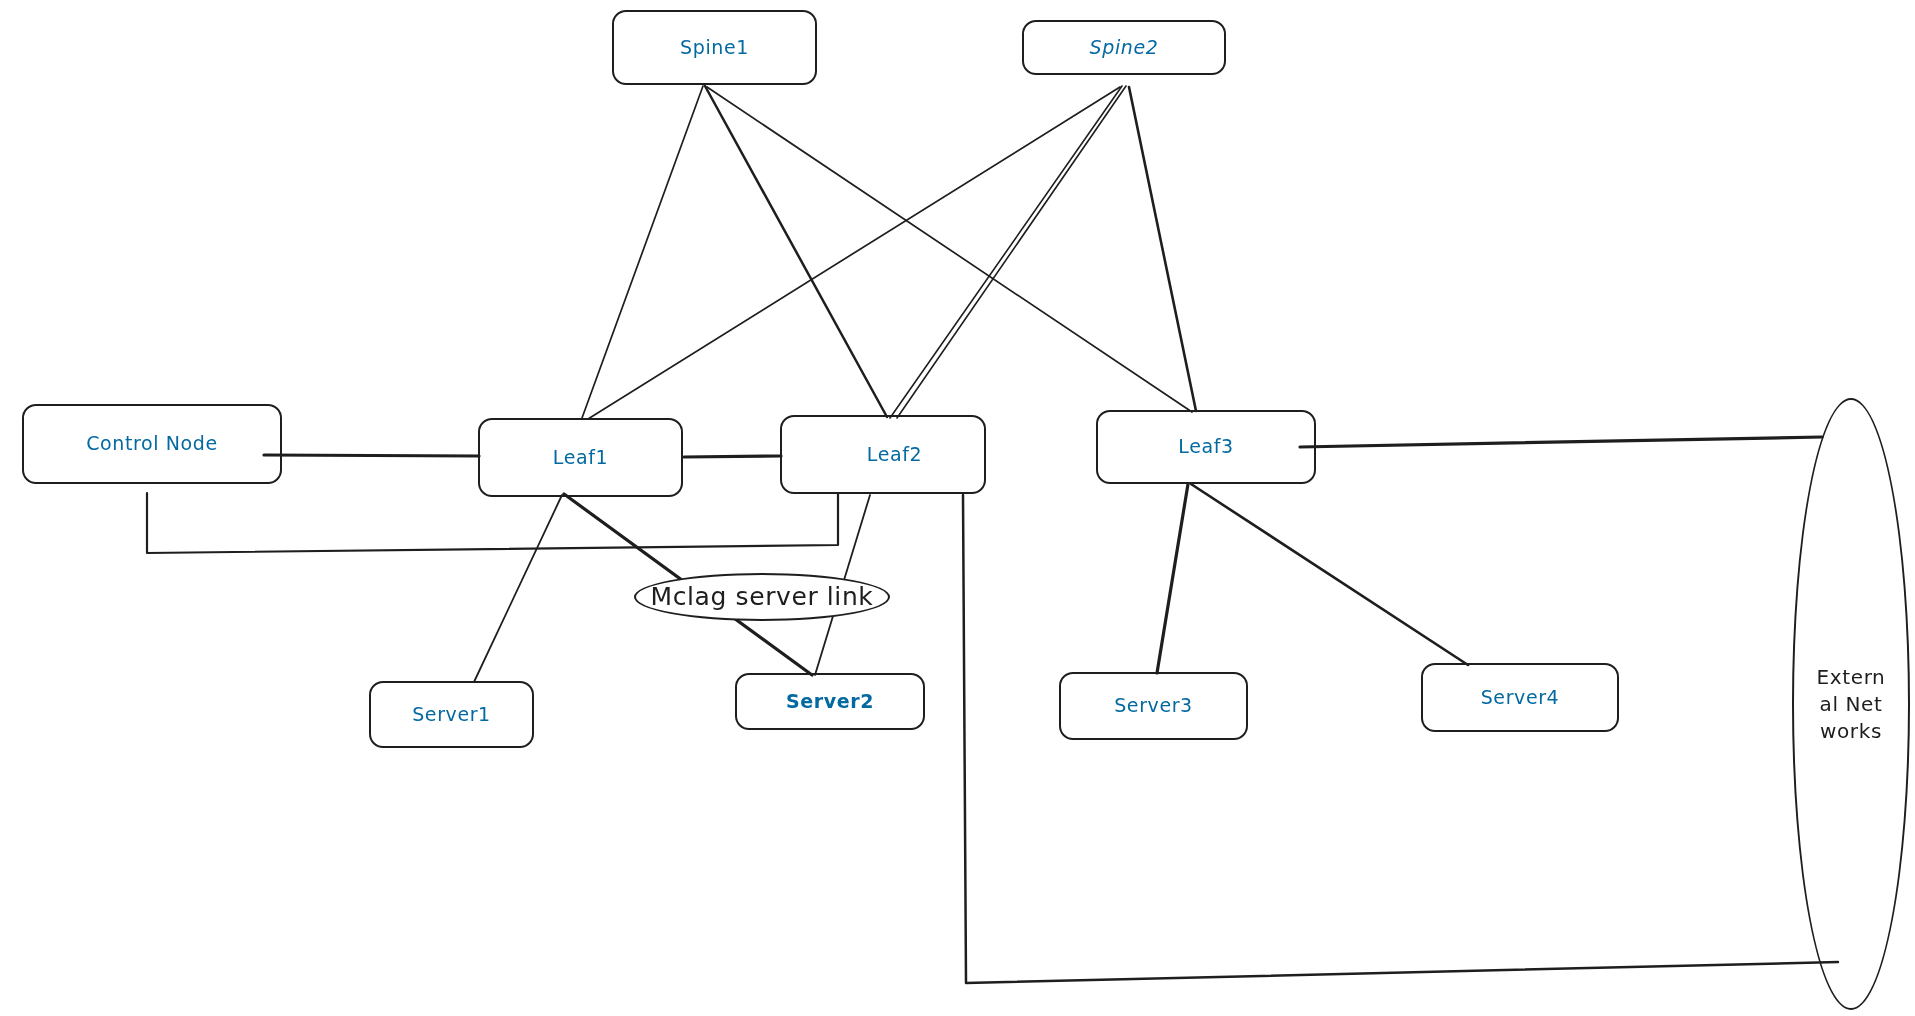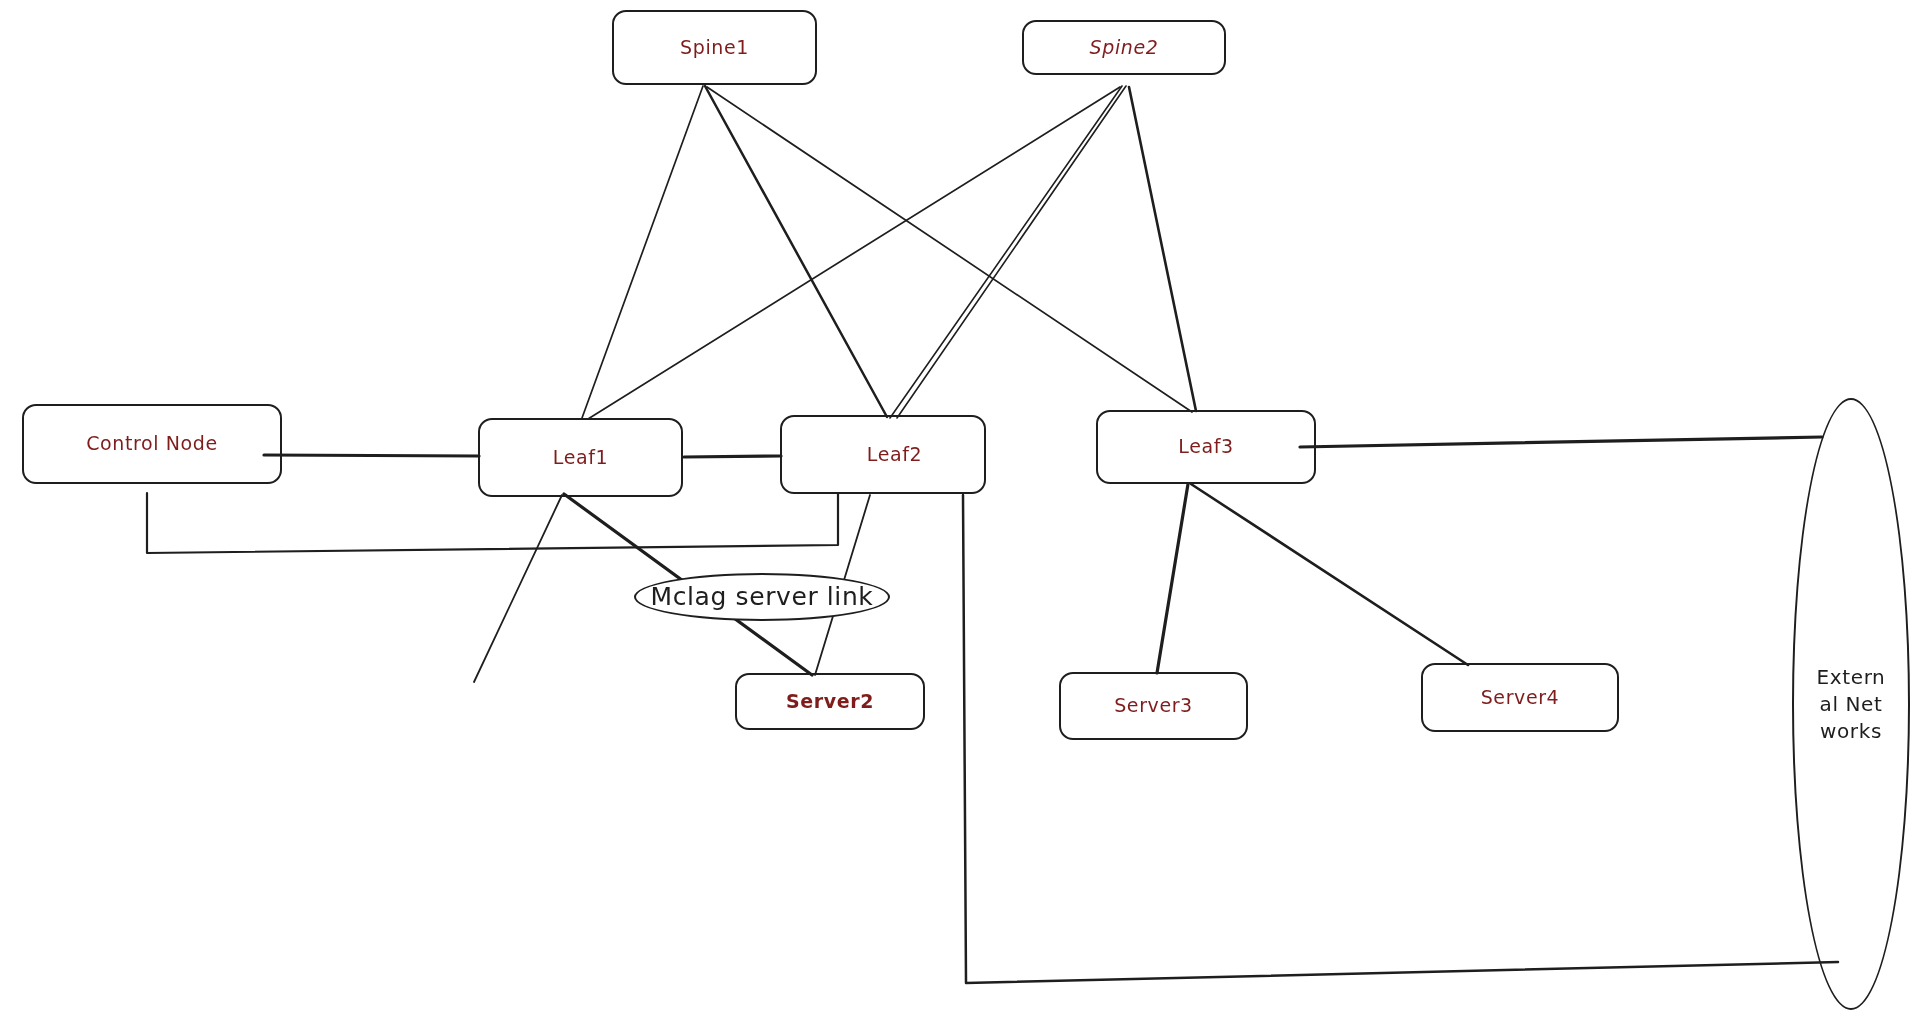--- a/index.html
+++ b/index.html
@@ -31,21 +31,21 @@
   .node {
     position: absolute;
     box-sizing: border-box;
     display: flex;
     align-items: center;
     justify-content: center;
     text-align: center;
     border: 2.4px solid #1e1e1e;
     border-radius: 14px;
     background: transparent;
-    color: #7f1d1d;
+    color: #0369a1;
     font-family: "DejaVu Sans", sans-serif;
     font-size: 19px;
     letter-spacing: 0.6px;
     line-height: 1.25;
     z-index: 3;
   }
   .node-label {
     display: block;
     padding: 0 6px;
   }
@@ -145,20 +145,23 @@
   </div>
 
   <div class="node" id="node-leaf3" style="left:1096px; top:410px; width:220px; height:74px;">
     <span class="node-label">Leaf3</span>
   </div>
 
   <div class="ellipse-node label-pill" id="mclag-link" style="left:634px; top:573px; width:256px; height:48px;">
     <span class="node-label">Mclag server link</span>
   </div>
 
+  <div class="node" id="node-server1" style="left:369px; top:681px; width:165px; height:67px;">
+    <span class="node-label">Server1</span>
+  </div>
 
   <div class="node" id="node-server2" style="left:735px; top:673px; width:190px; height:57px;font-weight:bold;">
     <span class="node-label">Server2</span>
   </div>
 
   <div class="node" id="node-server3" style="left:1059px; top:672px; width:189px; height:68px;">
     <span class="node-label">Server3</span>
   </div>
 
   <div class="node" id="node-server4" style="left:1421px; top:663px; width:198px; height:69px;">

